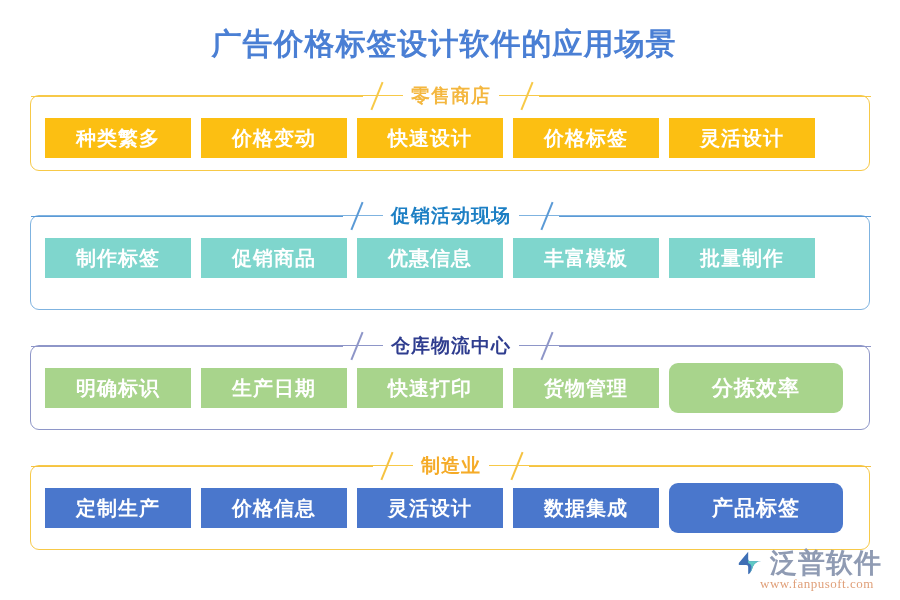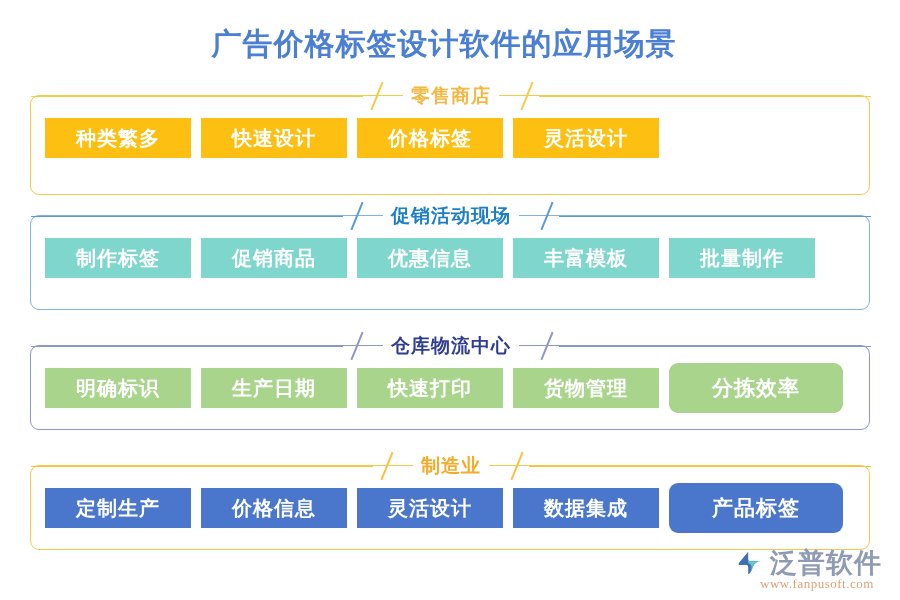--- a/index.html
+++ b/index.html
@@ -192,32 +192,33 @@
     font-family: "Liberation Serif", "DejaVu Serif", serif;
   }
 </style>
 </head>
 <body>
 
 <div id="infographic">
 
   <div class="page-title">广告价格标签设计软件的应用场景</div>
 
-  <div class="section sec-retail" style="top:95px; height:100px;">
+  <div class="section sec-retail" style="top:95px; height:76px;">
     <div class="section-header">
       <div class="hdr-rule"></div>
       <div class="hdr-slash"></div>
       <div class="hdr-gap"></div>
       <div class="hdr-label">零售商店</div>
       <div class="hdr-gap"></div>
       <div class="hdr-slash"></div>
       <div class="hdr-rule"></div>
     </div>
     <div class="tag-row" style="top:22px;">
       <div class="tag tag-retail">种类繁多</div>
+      <div class="tag tag-retail">价格变动</div>
       <div class="tag tag-retail">快速设计</div>
       <div class="tag tag-retail">价格标签</div>
       <div class="tag tag-retail">灵活设计</div>
     </div>
   </div>
 
   <div class="section sec-promo" style="top:215px; height:95px;padding-left:40px;">
     <div class="section-header">
       <div class="hdr-rule"></div>
       <div class="hdr-slash"></div>

